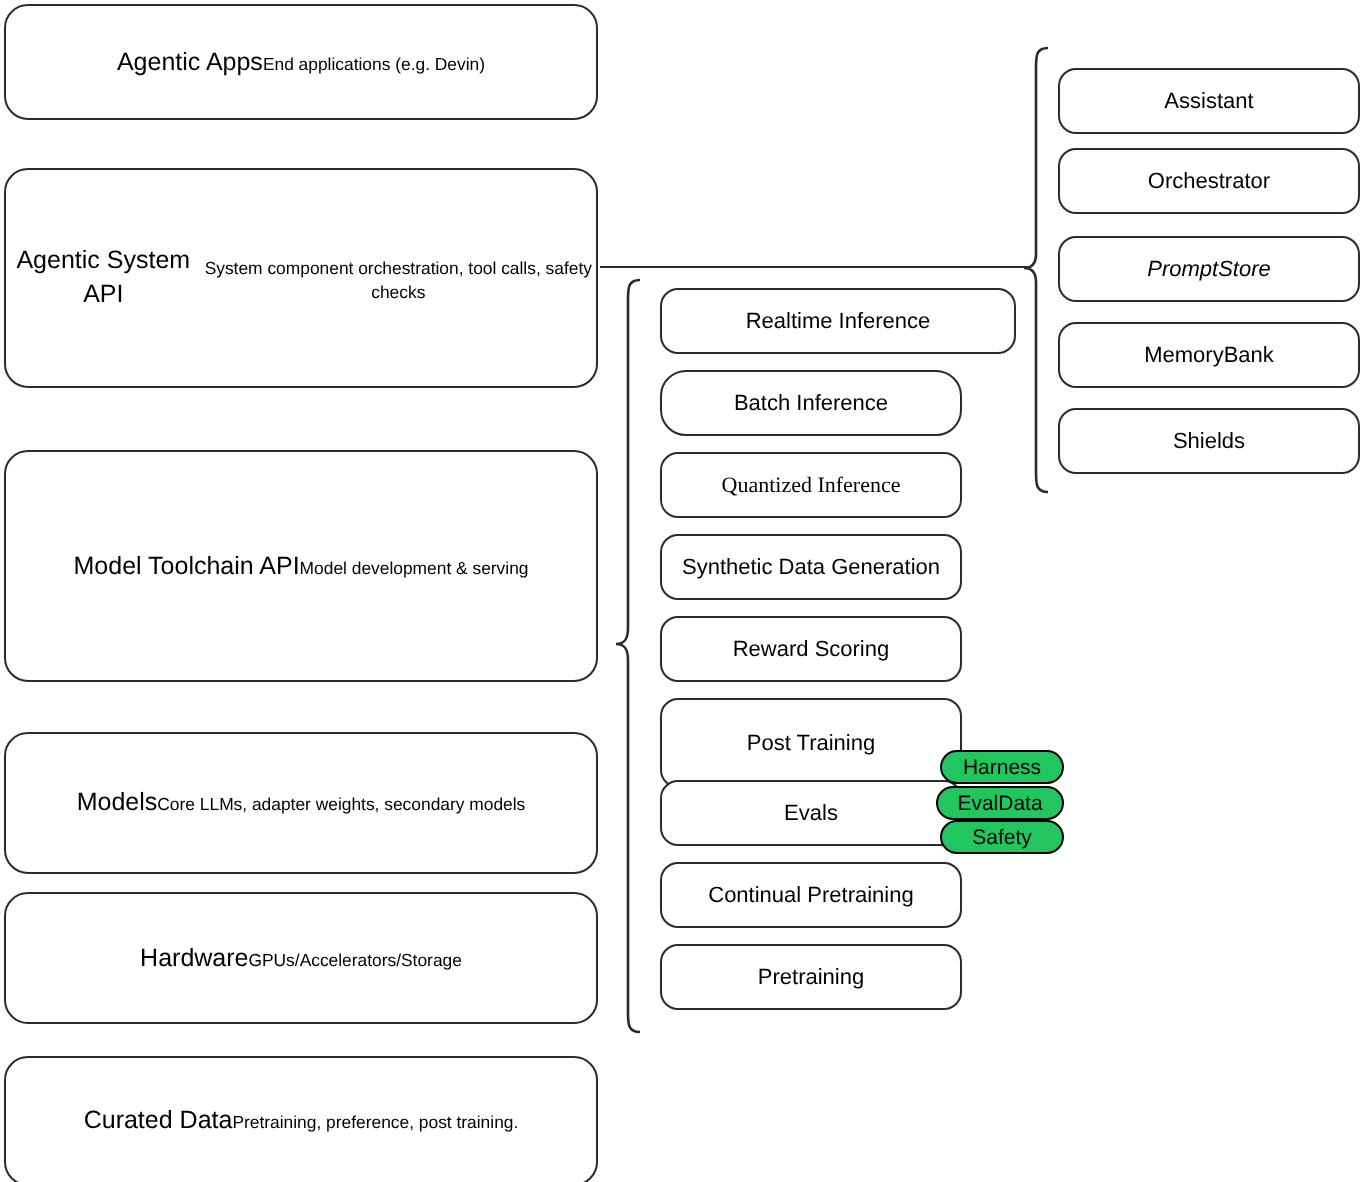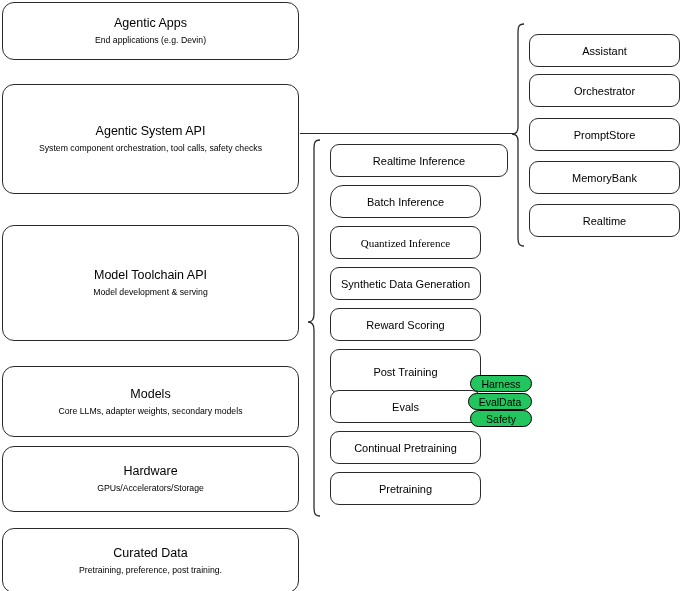--- a/index.html
+++ b/index.html
@@ -22,21 +22,21 @@
     width: 682px;
     height: 591px;
   }
   .box {
     position: absolute;
     box-sizing: border-box;
     border: 1.2px solid #2b2b2b;
     border-radius: 12px;
     background: #ffffff;
     display: flex;
-    flex-direction: column;
+    flex-direction: row;
     align-items: center;
     justify-content: center;
     text-align: center;
     line-height: 1.35;
   }
   .box .title {
     font-size: 12.5px;
     color: #000;
   }
   .box .sub {
@@ -165,23 +165,23 @@
       <path d="M14 2 C 8 2, 8 6, 8 12 L 8 105 C 8 110, 6 112, 2 112 C 6 112, 8 114, 8 119 L 8 214 C 8 220, 8 224, 14 224" fill="none" stroke="#2b2b2b" stroke-width="1.3"></path>
     </svg>
   </div>
 
   <div class="pill" style="left:529px; top:34px; width:151px; height:33px;">
     <span>Assistant</span>
   </div>
   <div class="pill" style="left:529px; top:74px; width:151px; height:33px;">
     <span>Orchestrator</span>
   </div>
-  <div class="pill" style="left:529px; top:118px; width:151px; height:33px;">
+  <div class="pill" style="left:529px; top:118px; width:151px; height:33px;font-style:italic;">
     <span>PromptStore</span>
   </div>
   <div class="pill" style="left:529px; top:161px; width:151px; height:33px;">
     <span>MemoryBank</span>
   </div>
   <div class="pill" style="left:529px; top:204px; width:151px; height:33px;">
-    <span>Realtime</span>
+    <span>Shields</span>
   </div>
 
 </div>
 
 </body></html>

